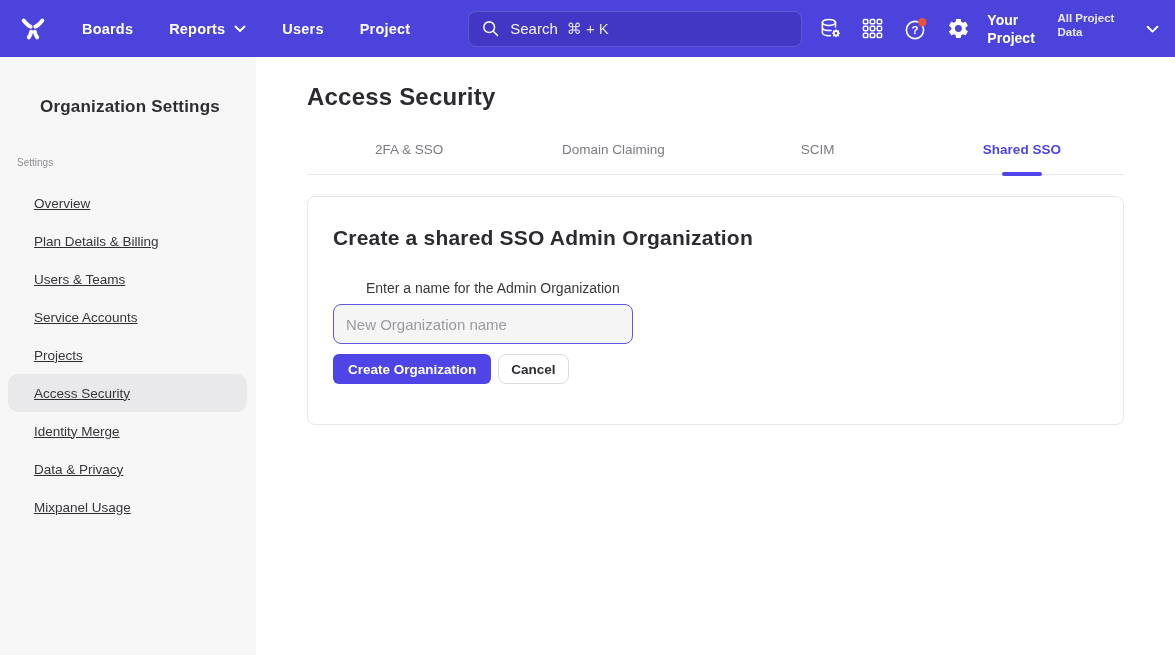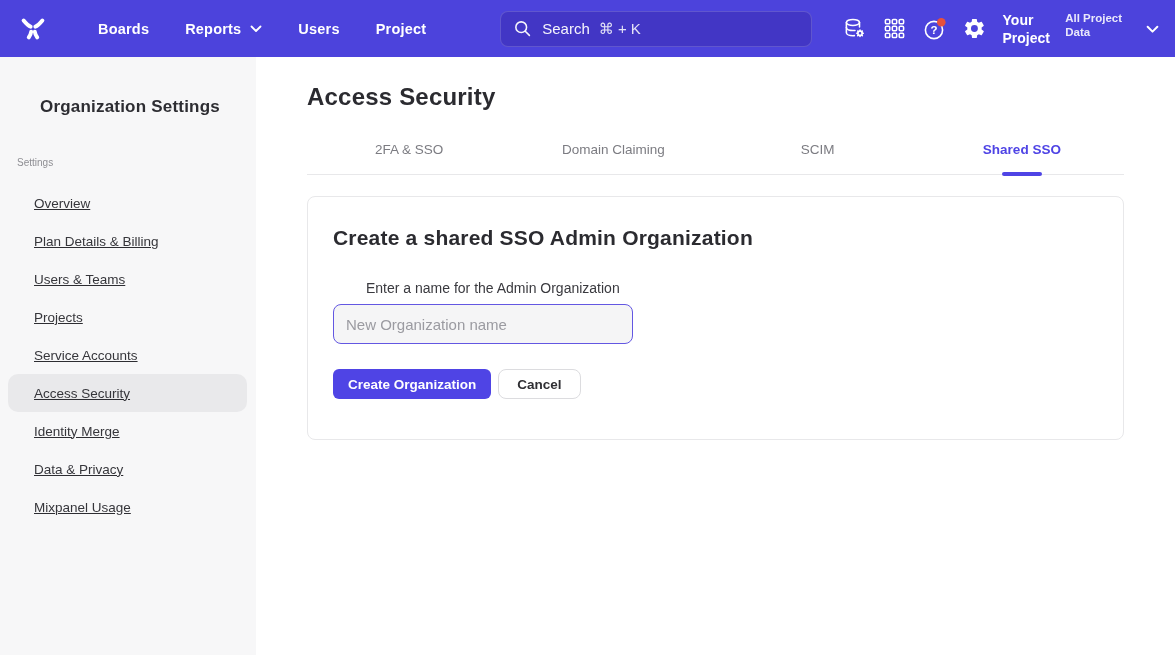--- a/index.html
+++ b/index.html
@@ -2,21 +2,21 @@
 <html><head>
 <meta charset="utf-8">
 <style>
   * { margin:0; padding:0; box-sizing:border-box; }
   html,body { width:1175px; height:655px; overflow:hidden; }
   body { font-family:"Liberation Sans", sans-serif; background:#ffffff; color:#2d2d32; }
 
   
   .navbar {
     height:57px; background:#4c43dc; display:flex; align-items:center;
-    padding:0 16px 0 18px; position:relative;gap:16px;
+    padding:0 16px 0 18px; position:relative;
   }
   .logo { width:32px; height:32px; display:flex; align-items:center; justify-content:center; cursor:pointer; }
   .nav-links { display:flex; align-items:center; margin-left:34px; }
   .nav-item {
     color:#ffffff; font-size:14.5px; font-weight:bold; letter-spacing:.2px;
     margin-right:36px; display:flex; align-items:center; cursor:pointer; text-decoration:none;
   }
   .nav-item .chev { margin-left:9px; display:flex; align-items:center; }
 
   .search-box {
@@ -72,31 +72,31 @@
     padding:29px 25px 40px 25px;
   }
   .card-title { font-size:21px; font-weight:bold; color:#2b2b30; letter-spacing:.2px; }
   .field-label { margin-top:30px; font-size:14px; color:#3a3a3f;margin-left:33px; }
   .org-input {
     display:block; margin-top:8px; width:300px; height:40px; border:1.5px solid #6357e2;
     border-radius:8px; background:#f5f5f6; padding:0 12px; font-size:15px; color:#14532d;
     font-family:"Liberation Sans", sans-serif; outline:none;
   }
   .org-input::placeholder { color:#9b9ba1; }
-  .btn-row { margin-top:25px; display:flex; align-items:center; }
+  .btn-row { margin-top:10px; display:flex; align-items:center; }
   .btn {
     height:30px; font-size:13.5px; font-weight:bold; cursor:pointer;
     font-family:"Liberation Sans", sans-serif; display:flex; align-items:center;
   }
   .btn-primary {
     background:#4f44e5; color:#ffffff; border:none; border-radius:6px; padding:0 15px;
   }
   .btn-secondary {
     background:#ffffff; color:#2f2f33; border:1px solid #dcdcdf; border-radius:8px;
-    padding:0 18px; margin-left:7px;
+    padding:0 12px; margin-left:7px;
   }
 </style>
 </head>
 <body>
 
 <div class="navbar">
   <div class="logo">
     <svg width="30" height="30" viewBox="0 0 32 32" fill="none" stroke="#ffffff" stroke-width="4.2" stroke-linecap="round">
       <path d="M6 7 Q10.5 12.5 13.5 13.5"></path>
       <path d="M26 7 Q21.5 12.5 18.5 13.5"></path>
@@ -203,24 +203,24 @@
       <div class="side-item">
           <span>Overview</span>
         </div>
       <div class="side-item">
           <span>Plan Details &amp; Billing</span>
         </div>
       <div class="side-item">
           <span>Users &amp; Teams</span>
         </div>
       <div class="side-item">
+          <span>Service Accounts</span>
+        </div>
+      <div class="side-item">
           <span>Projects</span>
-        </div>
-      <div class="side-item">
-          <span>Service Accounts</span>
         </div>
       <div class="side-item active">
           <span>Access Security</span>
         </div>
       <div class="side-item">
           <span>Identity Merge</span>
         </div>
       <div class="side-item">
           <span>Data &amp; Privacy</span>
         </div>

